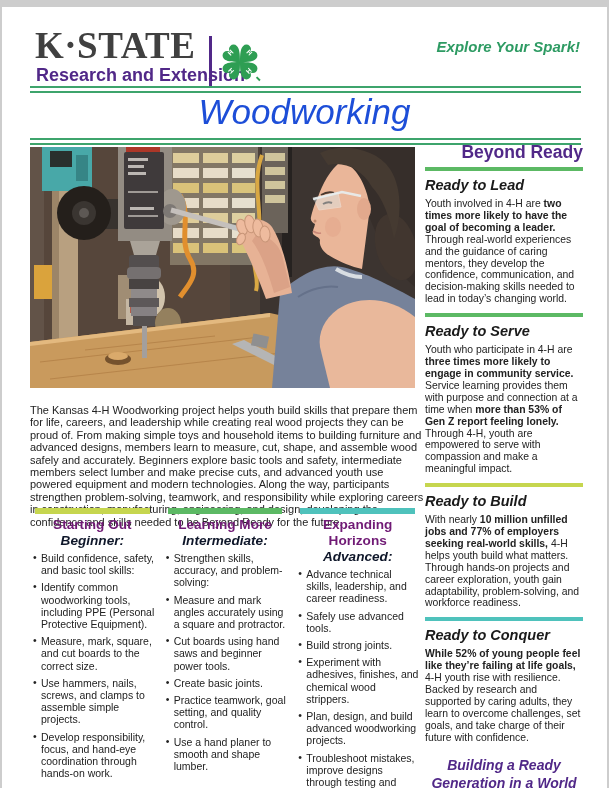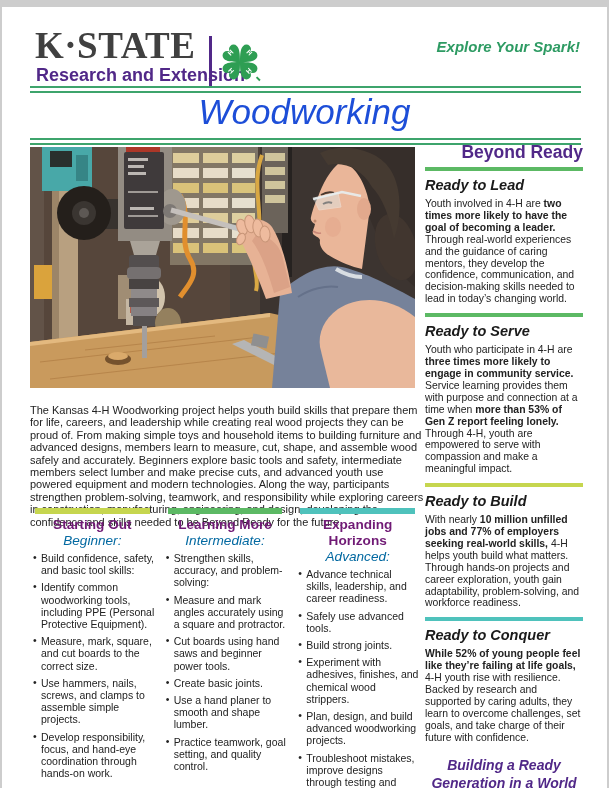--- a/index.html
+++ b/index.html
@@ -48,21 +48,21 @@
   }
 
   
   .columns{position:absolute;left:30px;top:508px;width:390px;display:flex;gap:8px;}
   .column{flex:1;min-width:0;}
   .col-bar{height:6px;margin:0 5px 3px 5px;}
   .accent-yg{background:#c6d64f;}
   .accent-green{background:#5cb964;}
   .accent-teal{background:#4fc2bc;}
   .col-title{text-align:center;font-size:13.6px;font-weight:bold;color:#701a75;line-height:16px;}
-  .col-subtitle{text-align:center;font-size:13.6px;font-weight:normal;font-style:italic;color:#0369a1;line-height:16px;margin-bottom:3px;}
+  .col-subtitle{text-align:center;font-size:13.6px;font-weight:bold;font-style:italic;color:#0f172a;line-height:16px;margin-bottom:3px;}
   ul.bullets{list-style:none;margin:3px 0 0 0;padding:0 0 0 3px;font-size:10.5px;line-height:12.2px;color:#222;}
   ul.bullets li{margin-bottom:5px;padding-left:8px;position:relative;}
   ul.bullets li::before{content:"\2022";position:absolute;left:0;top:-1px;}
 
   
   .sidebar{position:absolute;left:425px;top:141px;width:158px;}
   .sidebar-title{text-align:right;font-size:17.5px;font-weight:bold;color:#512888;margin:1px 0 4px 0;}
   .sep{height:4px;margin:0 0 6px 0;}
   .sep-green{background:#5cb964;}
   .sep-yg{background:#c6d64f;}
@@ -253,22 +253,22 @@
   </div>
   <div class="column">
     <div class="col-bar accent-green"></div>
     <div class="col-title">Learning More</div>
     <div class="col-subtitle">Intermediate:</div>
     <ul class="bullets">
         <li>Strengthen skills, accuracy, and problem-solving:</li>
         <li>Measure and mark angles accurately using a square and protractor.</li>
         <li>Cut boards using hand saws and beginner power tools.</li>
         <li>Create basic joints.</li>
+        <li>Practice teamwork, goal setting, and quality control.</li>
         <li>Use a hand planer to smooth and shape lumber.</li>
-        <li>Practice teamwork, goal setting, and quality control.</li>
       </ul>
   </div>
   <div class="column">
     <div class="col-bar accent-teal"></div>
     <div class="col-title">Expanding Horizons</div>
     <div class="col-subtitle">Advanced:</div>
     <ul class="bullets">
         <li>Advance technical skills, leadership, and career readiness.</li>
         <li>Safely use advanced tools.</li>
         <li>Build strong joints.</li>

